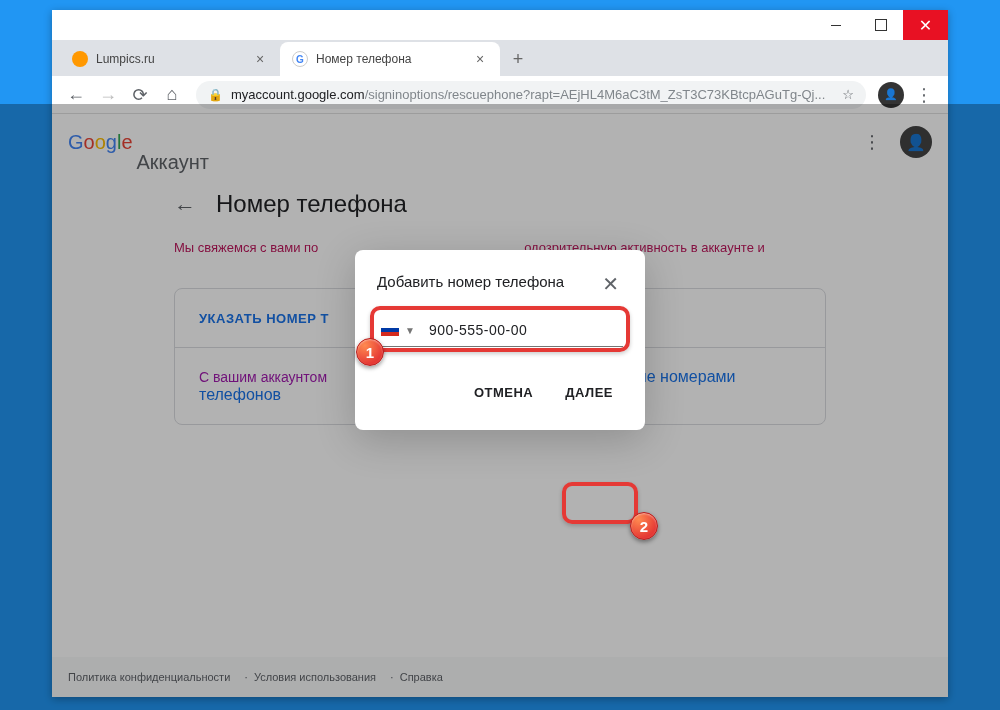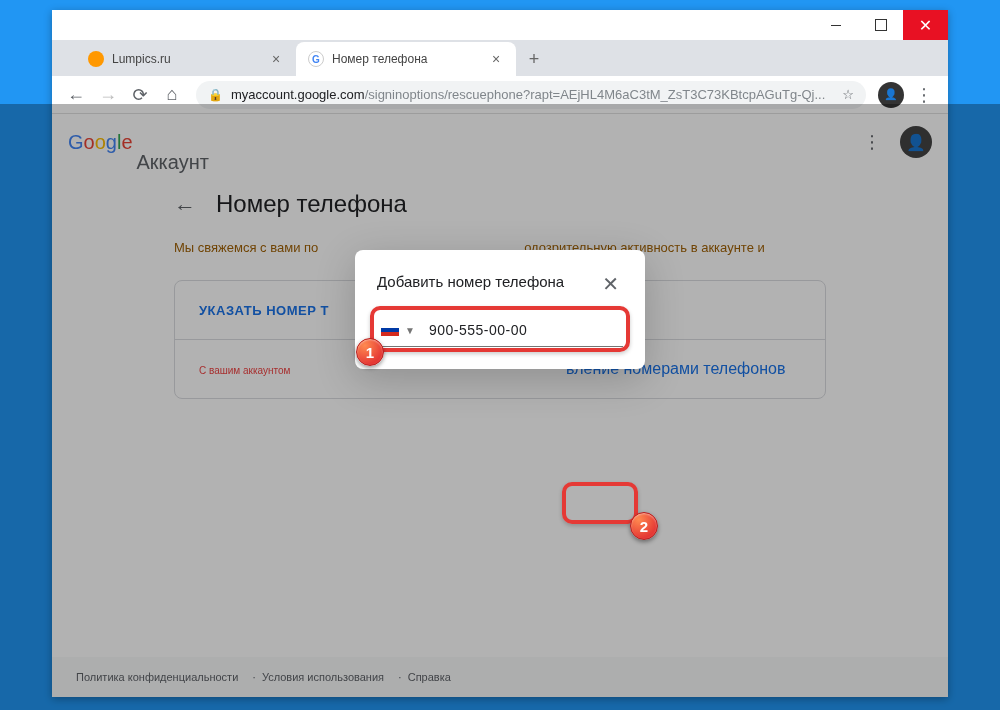--- a/index.html
+++ b/index.html
@@ -4,21 +4,21 @@
   <style>
     * { box-sizing: border-box; margin: 0; padding: 0; font-family: Arial, sans-serif; }
     body { background: #2196f3; width: 1000px; height: 710px; overflow: hidden; position: relative; }
     .window-frame { position: absolute; top: 10px; left: 52px; right: 52px; bottom: 13px; background: #fff; box-shadow: 0 2px 8px rgba(0,0,0,0.3); }
     .titlebar { height: 30px; background: #fff; display: flex; justify-content: flex-end; align-items: stretch; }
     .win-btn { width: 45px; display: flex; align-items: center; justify-content: center; color: #555; font-size: 13px; }
     .win-min::before { content: ''; display: block; width: 10px; height: 1px; background: #333; }
     .win-max { font-size: 11px; }
     .win-max::before { content: ''; display: block; width: 10px; height: 10px; border: 1px solid #333; }
     .win-close { background: #e81123; color: #fff; font-size: 16px; }
-    .tabstrip { height: 36px; background: #dee1e6; display: flex; align-items: flex-end; padding-left: 24px; }
+    .tabstrip { height: 36px; background: #dee1e6; display: flex; align-items: flex-end; padding-left: 8px; }
     .tab { height: 34px; width: 220px; display: flex; align-items: center; padding: 0 12px; font-size: 12px; color: #444; border-top-left-radius: 8px; border-top-right-radius: 8px; position: relative; }
     .tab.inactive { background: transparent; }
     .tab.active { background: #fff; }
     .tab-favicon { width: 16px; height: 16px; margin-right: 8px; border-radius: 50%; }
     .tab-favicon.lumpics { background: #ff9800; }
     .tab-favicon.google { background: #fff; border: 1px solid #ccc; display: flex; align-items: center; justify-content: center; font-size: 10px; font-weight: bold; }
     .tab-title { flex: 1; white-space: nowrap; overflow: hidden; text-overflow: ellipsis; }
     .tab-close { width: 16px; height: 16px; display: flex; align-items: center; justify-content: center; color: #666; font-size: 14px; }
     .tab-add { width: 28px; height: 28px; display: flex; align-items: center; justify-content: center; font-size: 18px; color: #666; margin-left: 4px; margin-bottom: 3px; }
     .addrbar { height: 38px; background: #fff; display: flex; align-items: center; padding: 0 8px; border-bottom: 1px solid #e0e0e0; }
@@ -35,27 +35,27 @@
     .google-logo { font-size: 20px; }
     .g-b { color: #4285f4; } .g-r { color: #ea4335; } .g-y { color: #fbbc05; } .g-g { color: #34a853; }
     .header-product { font-size: 20px; color: #5f6368; margin-left: 4px; margin-top: 40px; }
     .header-spacer { flex: 1; }
     .header-menu { width: 40px; height: 40px; display: flex; align-items: center; justify-content: center; color: #5f6368; font-size: 18px; }
     .header-avatar { width: 32px; height: 32px; border-radius: 50%; background: #444; margin-left: 8px; display:flex;align-items:center;justify-content:center;color:#fff; }
     .page-body { padding: 0 24px; max-width: 700px; margin: 0 auto; }
     .page-title-row { display: flex; align-items: center; padding: 20px 0; }
     .back-arrow { font-size: 22px; color: #5f6368; margin-right: 20px; }
     .page-title { font-size: 24px; color: #202124; font-weight: 400; }
-    .page-desc { font-size: 13px; color: #a16207; line-height: 1.5; margin-bottom: 22px; }
+    .page-desc { font-size: 13px; color: #be185d; line-height: 1.5; margin-bottom: 30px; }
     .card { border: 1px solid #dadce0; border-radius: 8px; padding: 20px 24px; }
     .card-action { color: #1a73e8; font-size: 13px; font-weight: 600; letter-spacing: 0.5px; }
     .card-divider { height: 1px; background: #dadce0; margin: 20px -24px; }
-    .card-text { font-size: 10px; color: #ef4444; }
+    .card-text { font-size: 14px; color: #a21caf; }
     .card-link { color: #1a73e8; }
-    .footer { position: absolute; bottom: 0; left: 0; right: 0; height: 40px; background: #f8f9fa; display: flex; align-items: center; padding: 0 24px; font-size: 11px; color: #5f6368; }
+    .footer { position: absolute; bottom: 0; left: 0; right: 0; height: 40px; background: #f8f9fa; display: flex; align-items: center; padding: 0 16px; font-size: 11px; color: #5f6368; }
     .footer a { color: #5f6368; text-decoration: none; margin-right: 8px; }
     .footer .dot { margin: 0 6px; }
     .modal-backdrop { position: absolute; top: 104px; left: 0; right: 0; bottom: 0; background: rgba(0,0,0,0.3); }
     .modal { position: absolute; top: 250px; left: 50%; transform: translateX(-50%); width: 290px; background: #fff; border-radius: 8px; padding: 22px; box-shadow: 0 10px 40px rgba(0,0,0,0.2); }
     .modal-title-row { display: flex; align-items: flex-start; }
     .modal-title { font-size: 15px; color: #202124; flex: 1; line-height: 1.3; }
     .modal-close { font-size: 20px; color: #5f6368; padding: 0 4px; }
     .phone-field { display: flex; align-items: center; border-bottom: 1px solid #757575; padding: 8px 4px; margin-top: 18px; }
     .flag { width: 18px; height: 12px; background: linear-gradient(to bottom, #fff 33%, #0039a6 33%, #0039a6 66%, #d52b1e 66%); margin-right: 6px; }
     .flag-dropdown { color: #757575; font-size: 10px; margin-right: 14px; }
@@ -148,18 +148,22 @@
 <div class="modal">
   <div class="modal-title-row">
     <div class="modal-title">Добавить номер телефона</div>
     <div class="modal-close">✕</div>
   </div>
   <div class="phone-field">
     <div class="flag"></div>
     <div class="flag-dropdown">▼</div>
     <span class="phone-value">900-555-00-00</span>
   </div>
+  <div class="modal-actions">
+    <span class="modal-btn">ОТМЕНА</span>
+    <span class="modal-btn">ДАЛЕЕ</span>
+  </div>
 </div>
 
 <div class="highlight-red hl-input"></div>
 <div class="highlight-red hl-next"></div>
 <div class="badge badge-1">1</div>
 <div class="badge badge-2">2</div>
 
 </body></html>

